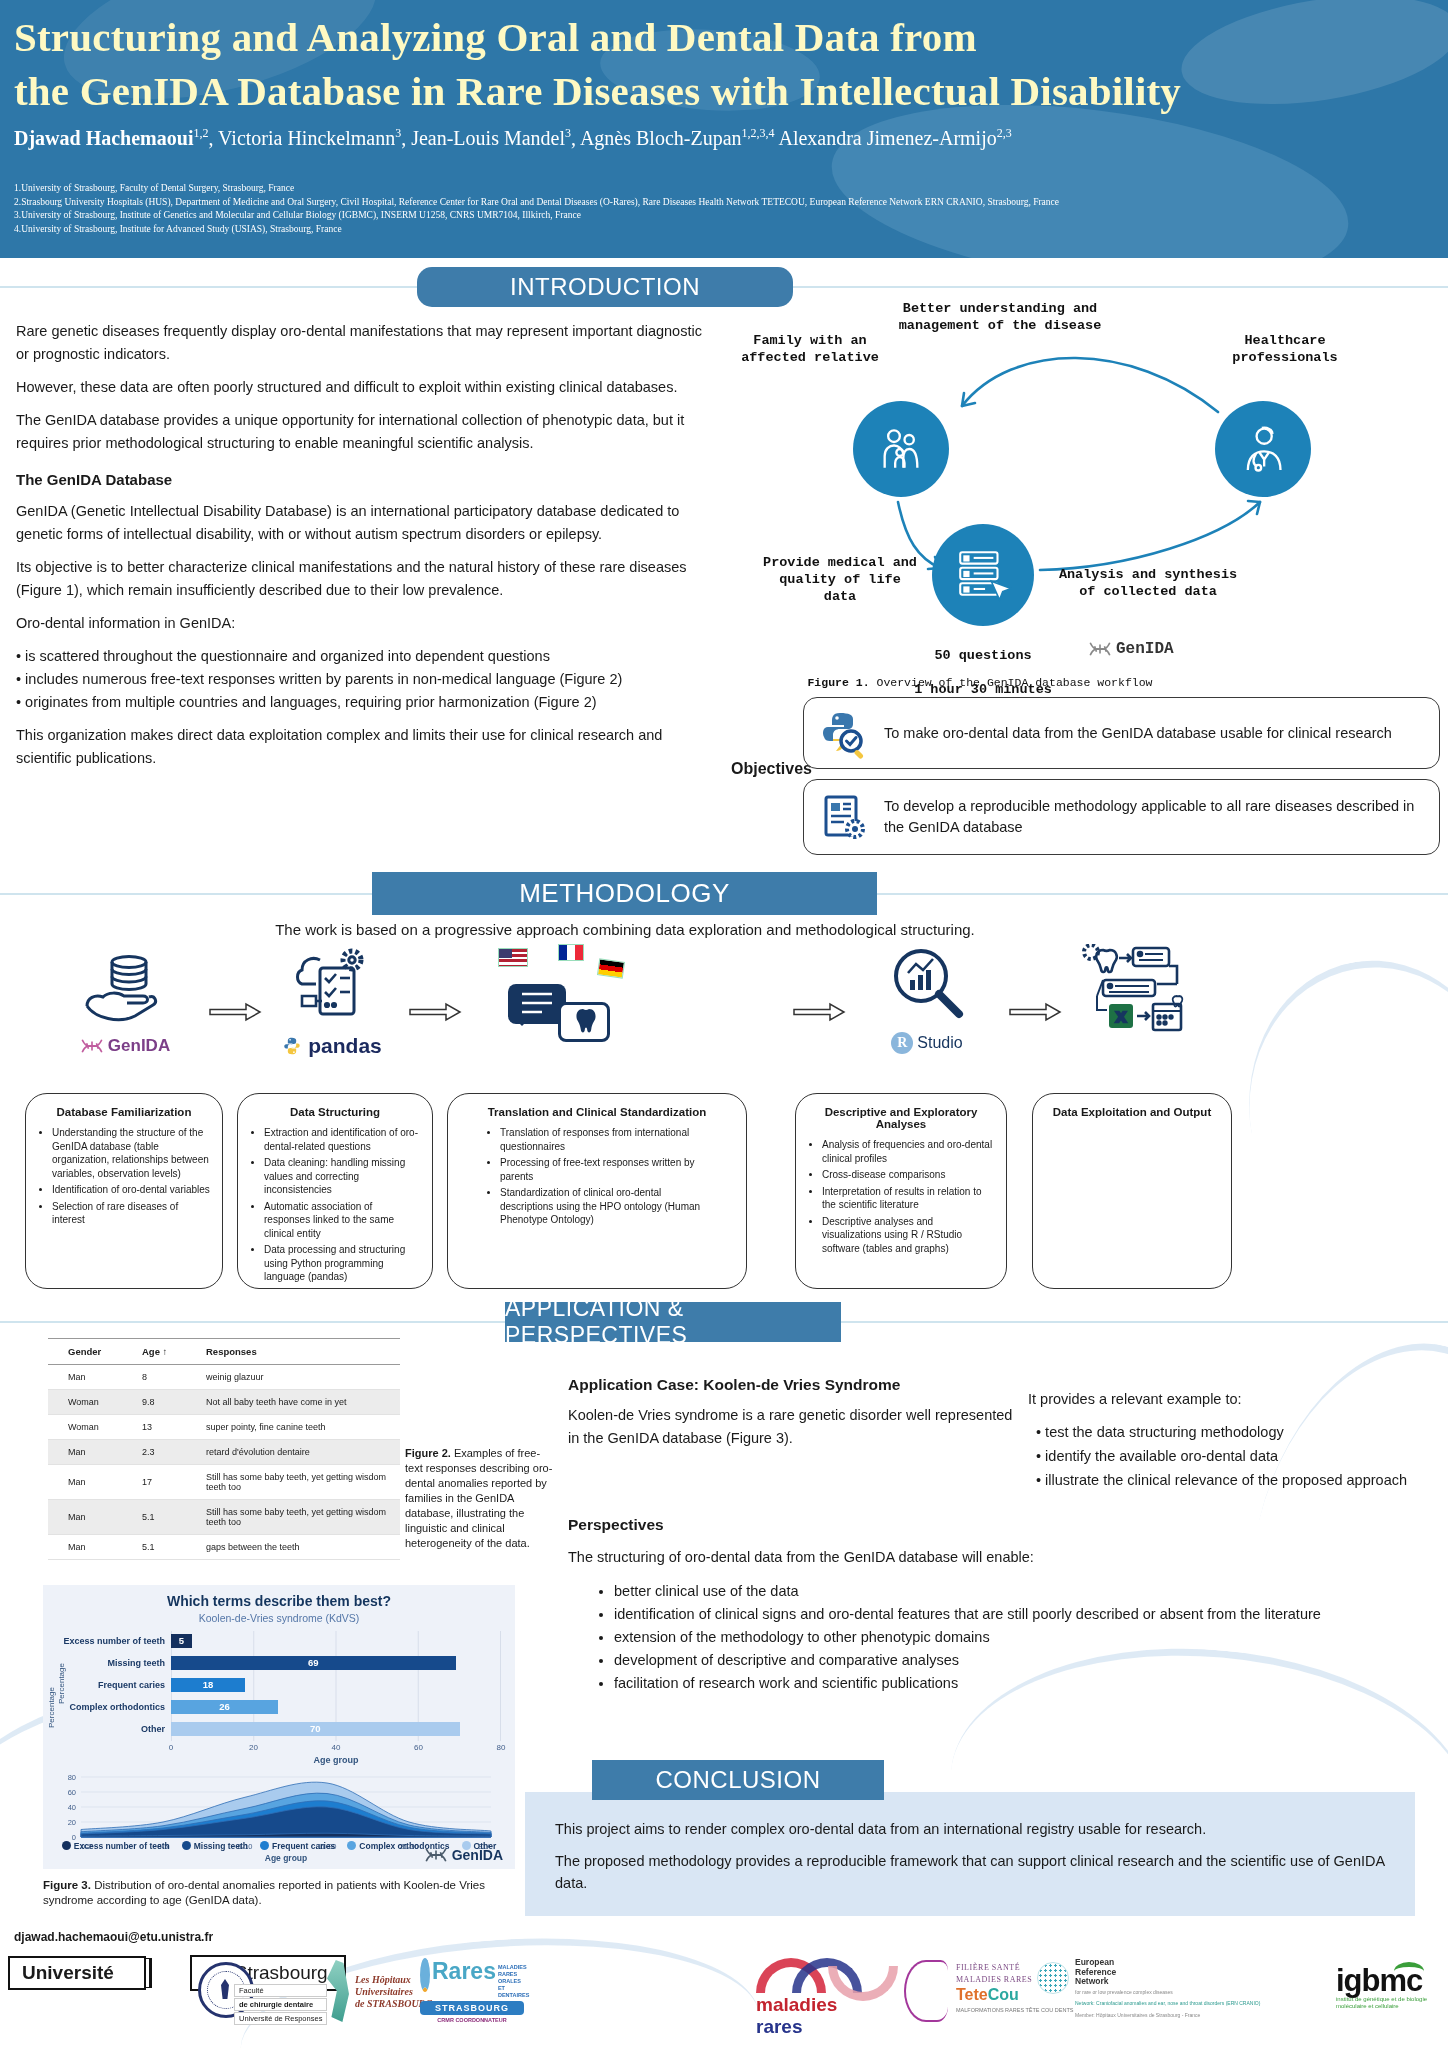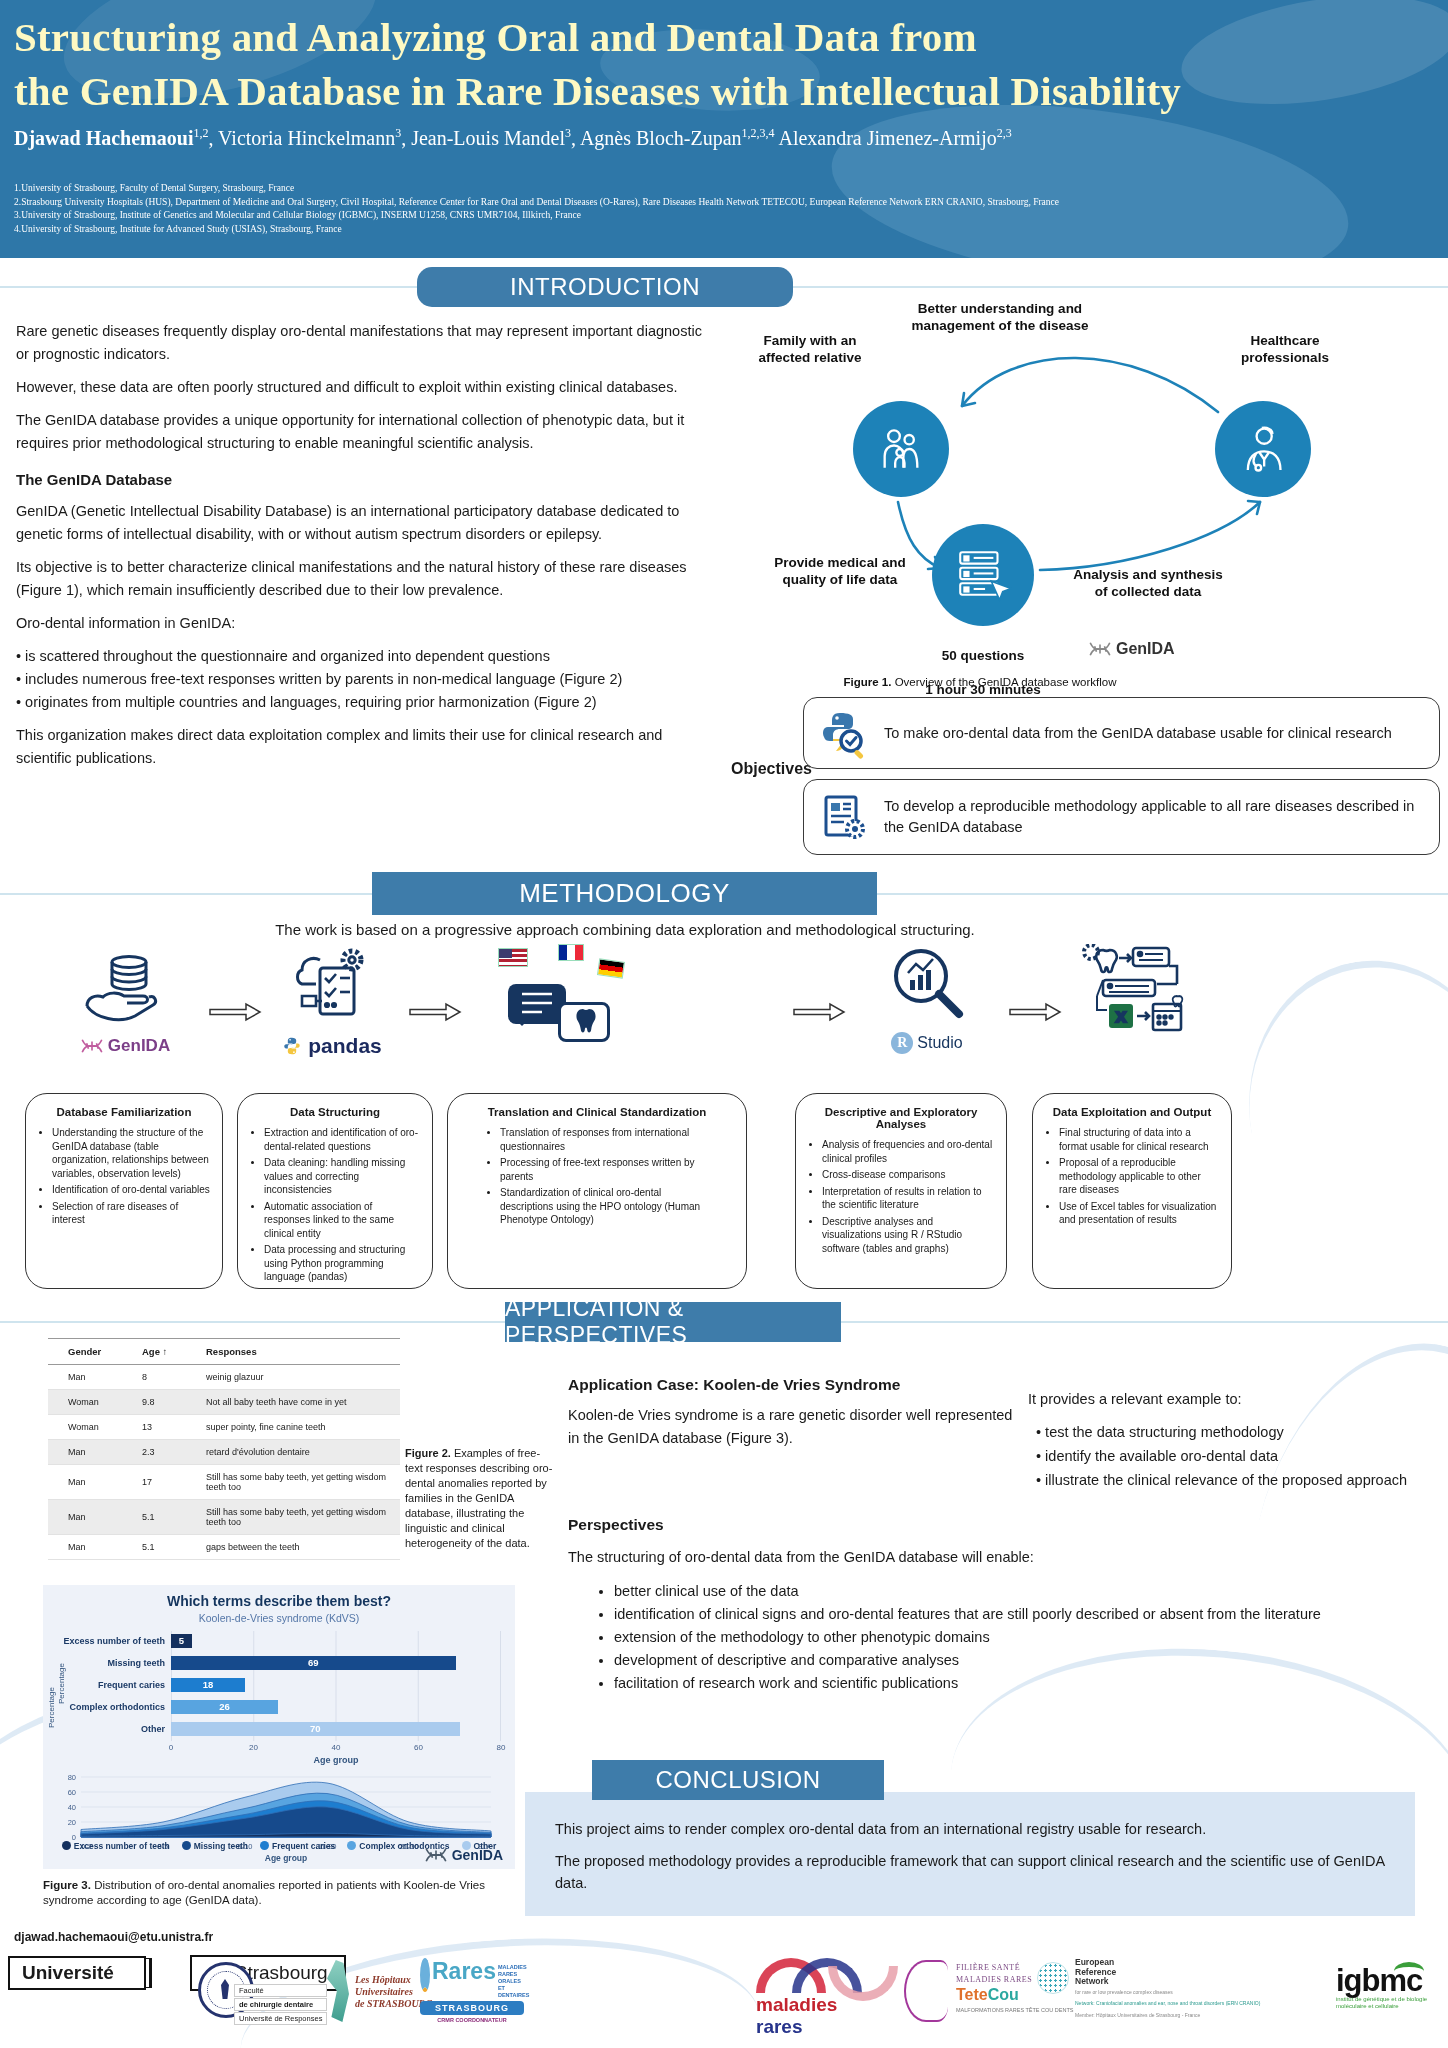--- a/index.html
+++ b/index.html
@@ -27,21 +27,21 @@
   .secbar{position:absolute;height:40px;background:#3e7caa;color:#fff;display:flex;align-items:center;
           justify-content:center;font-size:24px;letter-spacing:.5px;z-index:3;font-weight:normal;}
 
   
   .intro-left{position:absolute;left:16px;top:320px;width:700px;font-size:14.5px;line-height:23px;z-index:2;}
   .intro-left p{margin:0 0 10px 0;}
   .intro-left h3{font-size:15px;margin:13px 0 9px 0;}
   .intro-left ul{list-style:none;margin:0 0 10px 0;padding:0;}
   .intro-left li::before{content:"• ";}
 
-  .fig1{position:absolute;left:660px;top:296px;width:788px;height:402px;z-index:2;}
+  .fig1{position:absolute;left:660px;top:296px;width:788px;height:402px;z-index:2;font-family:Liberation Mono, monospace;}
   .fig1 .lab{position:absolute;font-weight:bold;font-size:13.5px;line-height:17px;text-align:center;white-space:pre-line;color:#111;}
   .fig1-circle{position:absolute;width:96px;height:96px;border-radius:50%;background:#1d82b8;display:flex;
                align-items:center;justify-content:center;}
   .fig1-arrows{position:absolute;left:0;top:0;}
   .fig1-arrows path{fill:none;stroke:#1d82b8;stroke-width:2.6;stroke-linecap:round;}
   .fig1-cap{position:absolute;left:0;top:380px;width:640px;text-align:center;font-size:11.5px;color:#111;}
   .gbrand{display:inline-flex;align-items:center;gap:4px;font-weight:bold;}
   .dna{width:24px;height:16px;}
   .dna path{fill:none;stroke:currentColor;stroke-width:1.8;}
 
@@ -479,25 +479,20 @@
     <ul>
       <li>Analysis of frequencies and oro-dental clinical profiles</li>
       <li>Cross-disease comparisons</li>
       <li>Interpretation of results in relation to the scientific literature</li>
       <li>Descriptive analyses and visualizations using R / RStudio software (tables and graphs)</li>
     </ul>
   </div>
 
   <div class="mbox" style="left:1032px;width:200px;">
     <h4>Data Exploitation and Output</h4>
-    <ul>
-      <li>Final structuring of data into a format usable for clinical research</li>
-      <li>Proposal of a reproducible methodology applicable to other rare diseases</li>
-      <li>Use of Excel tables for visualization and presentation of results</li>
-    </ul>
   </div>
 
   <div class="secline" style="top:1321px;"></div>
   <div class="secbar" style="left:505px;top:1302px;width:336px;font-size:23px;">
       <span>APPLICATION &amp; PERSPECTIVES</span>
     </div>
 
   <table class="f2table">
     <thead>
       <tr>

